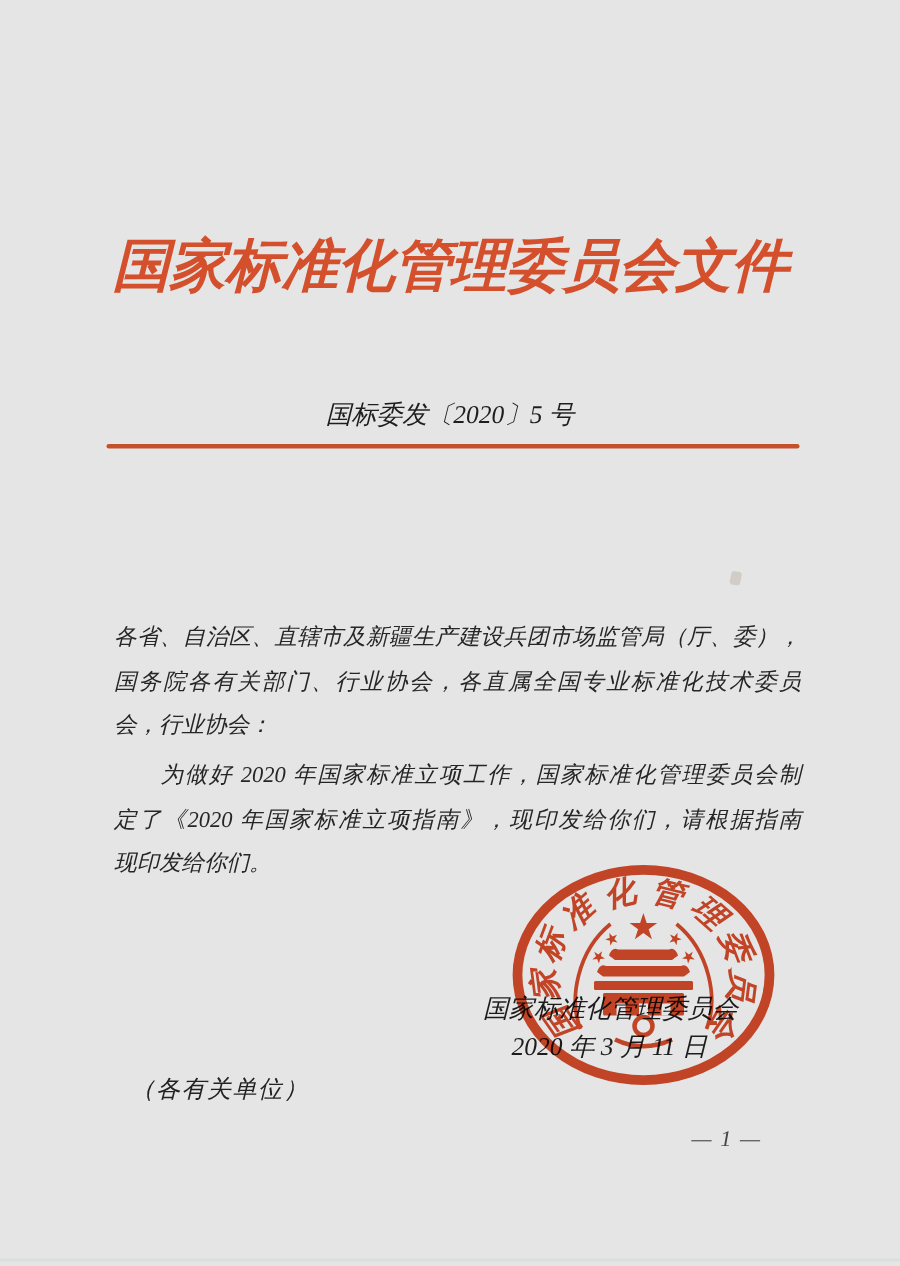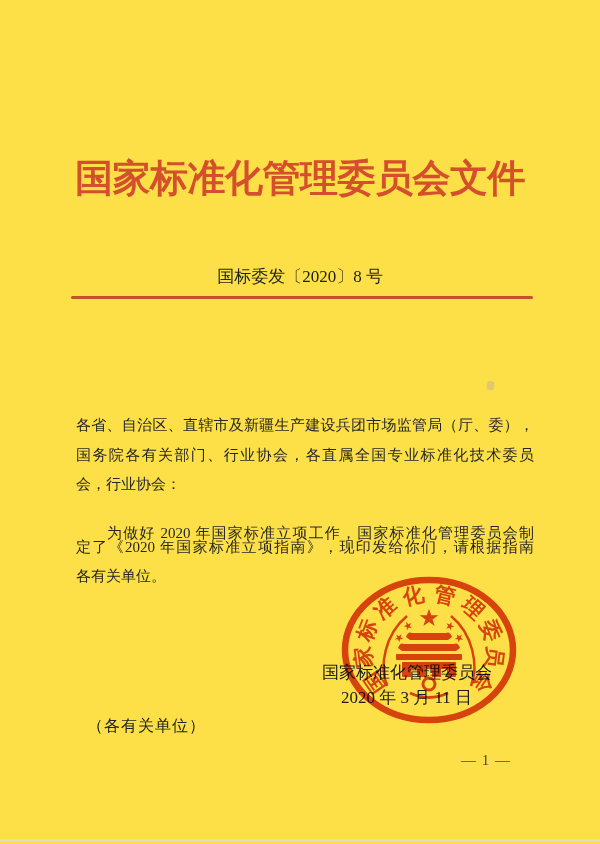--- a/index.html
+++ b/index.html
@@ -1,23 +1,24 @@
 <!DOCTYPE html>
 <html style="--header-red: #d4502c; --rule-red: #c5512c; --seal-red: #d6421f; --body-text: #262626; --page-number: #474747;"><head>
 <meta charset="utf-8">
 <style>
   html, body { margin: 0; padding: 0; background: #ffffff; }
   .page {
     position: relative;
     width: 600px;
     height: 844px;
-    background: #fde047;
+    background: #e5e5e5;
     overflow: hidden;
     font-family: "Liberation Serif", "DejaVu Serif", serif;
     color: #262626;
+    font-style: italic;
   }
 
   .header-title {
     position: absolute;
     top: 154px;
     left: 0;
     width: 100%;
     margin: 0;
     text-align: center;
     font-size: 38px;
@@ -64,21 +65,21 @@
   .body-line {
     position: absolute;
     left: 76px;
     width: 458px;
     font-size: 15px;
     line-height: 22px;
     color: var(--body-text, #262626);
     white-space: normal;
   }
   .body-line.justify { text-align: justify; text-align-last: justify; }
-  .body-line.indent { padding-left: 31px; width: 427px; margin-top: 16px; }
+  .body-line.indent { padding-left: 31px; width: 427px; }
   .bl-0 { top: 414px; }
   .bl-1 { top: 444px; }
   .bl-2 { top: 473px; }
   .bl-3 { top: 506px; }
   .bl-4 { top: 536px; }
   .bl-5 { top: 565px; }
 
   .signature-org {
     position: absolute;
     left: 322px;
@@ -167,31 +168,31 @@
     opacity: 0.85;
   }
 </style>
 </head>
 <body>
 
 <div class="page">
 
   <h1 class="header-title">国家标准化管理委员会文件</h1>
 
-  <div class="doc-number">国标委发〔2020〕8 号</div>
+  <div class="doc-number">国标委发〔2020〕5 号</div>
 
   <div class="red-rule"></div>
 
 
   <div class="body-line bl-0 justify">各省、自治区、直辖市及新疆生产建设兵团市场监管局（厅、委），</div>
   <div class="body-line bl-1 justify">国务院各有关部门、行业协会，各直属全国专业标准化技术委员</div>
   <div class="body-line bl-2">会，行业协会：</div>
   <div class="body-line bl-3 justify indent">为做好 2020 年国家标准立项工作，国家标准化管理委员会制</div>
   <div class="body-line bl-4 justify">定了《2020 年国家标准立项指南》，现印发给你们，请根据指南</div>
-  <div class="body-line bl-5">各有关单位。</div>
+  <div class="body-line bl-5">现印发给你们。</div>
 
   <div class="signature-org">国家标准化管理委员会</div>
   <div class="signature-date">2020 年 3 月 11 日</div>
 
   <svg class="seal" viewBox="0 0 182 152" xmlns="http://www.w3.org/2000/svg">
     <ellipse class="seal-border" cx="91" cy="76" rx="84" ry="70"></ellipse>
     <g id="seal-arc-text">
         <text class="arc-char" x="36.9" y="108.1" transform="rotate(-125.0 36.9 108.1)">国</text>
         <text class="arc-char" x="25.5" y="83.0" transform="rotate(-97.2 25.5 83.0)">家</text>
         <text class="arc-char" x="29.2" y="56.3" transform="rotate(-69.4 29.2 56.3)">标</text>

